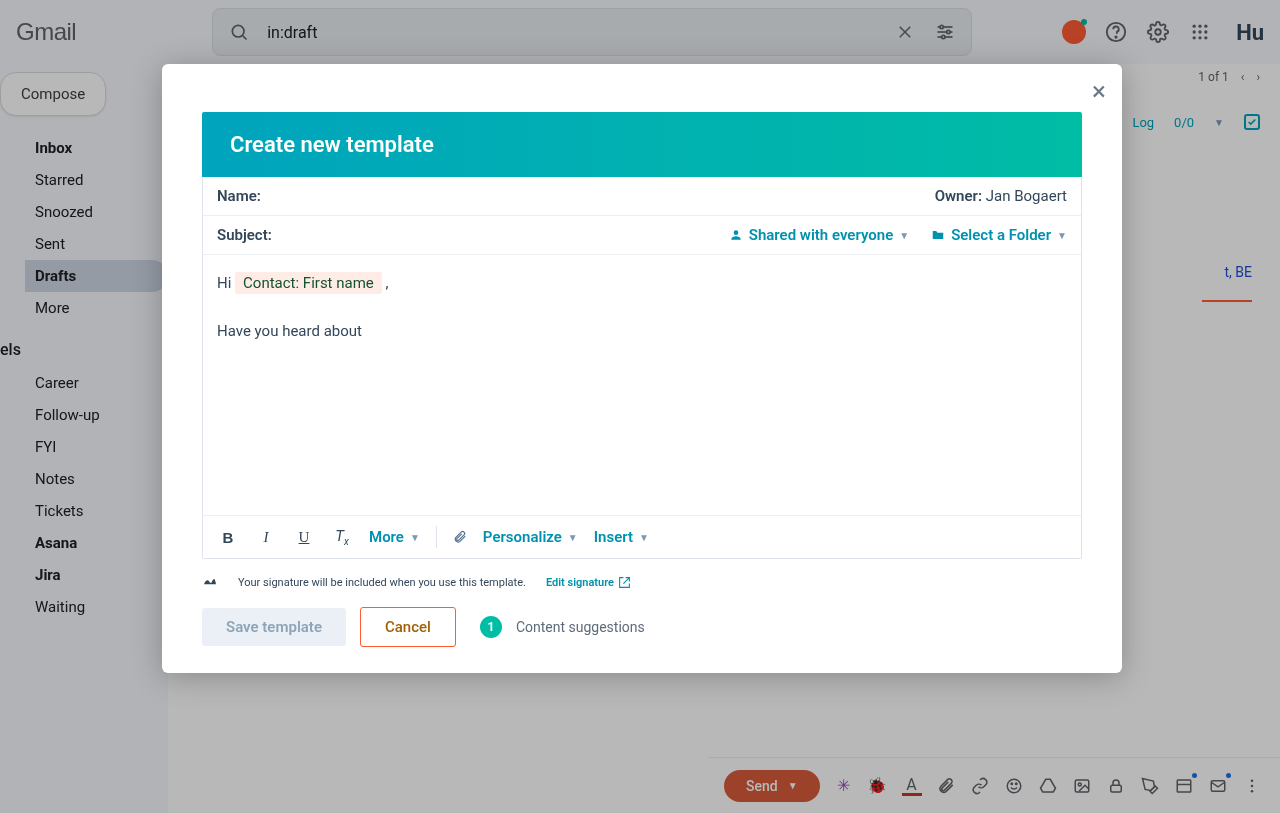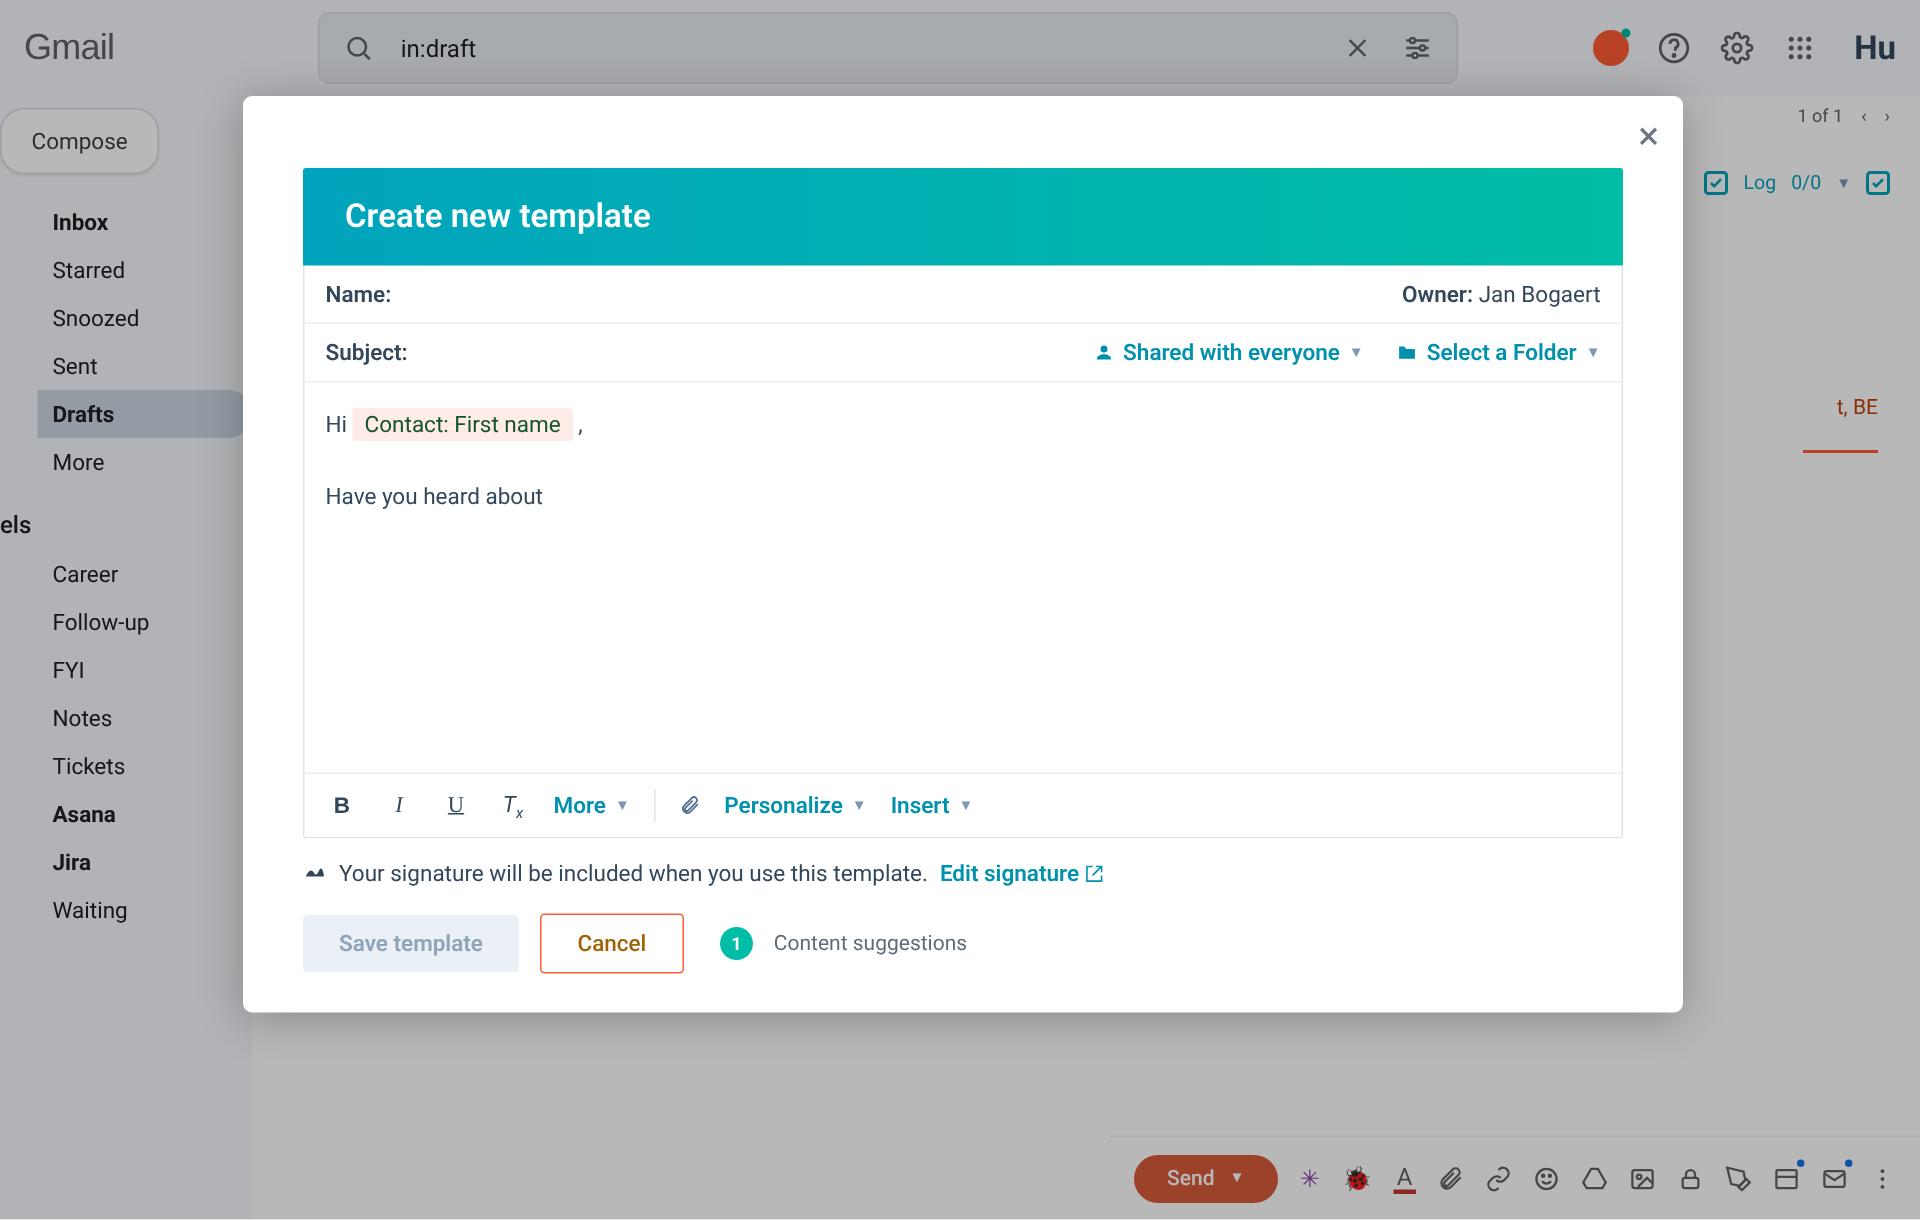--- a/index.html
+++ b/index.html
@@ -22,23 +22,23 @@
 
   .main-area { display:flex; height:calc(100% - 64px); }
   .sidebar { width:168px; padding:8px 0; }
   .compose-btn { margin:0 0 16px 0; padding:12px 20px; background:#fff; border:1px solid #dadce0; border-radius:16px; box-shadow:0 1px 2px rgba(0,0,0,.08); font-size:15px; color:#3c4043; cursor:pointer; display:inline-block; }
   .nav-item { padding:7px 0 7px 10px; font-size:15px; color:#202124; cursor:pointer; border-radius:0 16px 16px 0;margin-left:25px; }
   .nav-item.bold { font-weight:700; }
   .nav-item.drafts { background:#cdd7e4; font-weight:700; }
   .labels-hdr { font-size:16px; font-weight:500; padding:16px 0 8px 0; color:#202124; }
   .content-pane { flex:1; background:#fff; border-radius:16px 0 0 0; padding:10px 16px; position:relative; }
   .pagination-row { position:absolute; top:6px; right:20px; font-size:12px; color:#5f6368; display:flex; align-items:center; gap:12px; }
-  .log-row { position:absolute; top:50px; right:20px; display:flex; align-items:center; gap:10px; font-size:13px; color:#00a4bd; }
+  .log-row { position:absolute; top:50px; right:20px; display:flex; align-items:center; gap:20px; font-size:13px; color:#00a4bd; }
   .log-chk { width:16px; height:16px; border:2px solid #00a4bd; border-radius:3px; display:flex; align-items:center; justify-content:center; }
-  .addr-frag { position:absolute; top:200px; right:28px; font-size:14px; color:#c2410c; }
+  .addr-frag { position:absolute; top:200px; right:28px; font-size:14px; color:#1d4ed8; }
   .sep-line { position:absolute; top:236px; right:28px; width:50px; height:2px; background:#ff5c35; }
 
   
   .compose-bar { position:absolute; bottom:0; left:0; right:0; height:56px; background:#fff; display:flex; align-items:center; padding:0 16px; gap:14px; border-top:1px solid #eceff1; }
   .send-btn { background:#d95c3b; color:#fff; border:none; border-radius:18px; padding:8px 22px; font-size:14px; font-weight:500; display:flex; align-items:center; gap:10px; cursor:pointer; }
   .send-btn .caret { font-size:10px; }
   .tool-icon { width:20px; height:20px; color:#5f6368; cursor:pointer; display:flex; align-items:center; justify-content:center; position:relative; }
   .tool-icon.flower { color:#8e44ad; }
   .tool-icon.bug { color:#27ae60; }
   .tool-icon .bluedot { position:absolute; top:-3px; right:-3px; width:5px; height:5px; border-radius:50%; background:#1a73e8; }
@@ -60,21 +60,21 @@
   .editor-area { min-height:260px; padding:16px 14px; font-size:15px; color:#33475b; line-height:1.6; }
   .token { background:#ffece6; color:#14532d; padding:2px 8px; border-radius:2px; }
   .editor-toolbar { display:flex; align-items:center; gap:16px; padding:10px 14px; border-top:1px solid #eceff1; font-size:15px; }
   .fmt-btn { width:22px; text-align:center; color:#33475b; cursor:pointer; font-family: Georgia, serif; }
   .fmt-btn.bold { font-weight:800; font-family: Arial; }
   .fmt-btn.ital { font-style:italic; }
   .fmt-btn.und  { text-decoration:underline; }
   .fmt-btn.clr  { font-style:italic; position:relative; }
   .menu-link { color:#0091ae; font-weight:600; display:flex; align-items:center; gap:6px; cursor:pointer; }
   .vdiv { width:1px; height:22px; background:#dfe3eb; }
-  .sig-row { display:flex; align-items:flex-start; gap:8px; font-size:15px; color:#33475b; padding:14px 40px 0 40px; }
+  .sig-row { display:flex; align-items:flex-end; gap:20px; font-size:11px; color:#33475b; padding:14px 40px 0 40px; }
   .sig-row a { color:#0091ae; font-weight:600; text-decoration:none; display:inline-flex; align-items:center; gap:4px; }
   .actions-row { display:flex; align-items:center; gap:14px; padding:18px 40px 6px 40px; }
   .save-btn { background:#eaf0f6; color:#8ea4b8; border:none; border-radius:3px; padding:10px 24px; font-size:15px; font-weight:600; cursor:not-allowed; }
   .cancel-btn { background:#fff; color:#a16207; border:1px solid #ff5c35; border-radius:3px; padding:10px 24px; font-size:15px; font-weight:500; cursor:pointer; }
   .sugg-badge { width:22px; height:22px; border-radius:50%; background:#00bda5; color:#fff; font-size:12px; font-weight:700; display:flex; align-items:center; justify-content:center; margin-left:10px; }
   .sugg-text { color:#5f6b7a; font-size:14px; }
 
   svg { display:block; }
 </style>
 </head>
@@ -182,21 +182,21 @@
         <span style="color:#7c98b6;font-size:10px">▼</span>
         <span class="log-chk">
           <svg width="10" height="10" viewBox="0 0 24 24" stroke="#00a4bd" stroke-width="4" fill="none">
               <polyline points="4 12 9 17 20 6"></polyline>
             </svg>
         </span>
       </div>
       <div class="addr-frag">t, BE</div>
       <div class="sep-line"></div>
 
-      <div class="compose-bar" style="position:absolute;left:572px;right:0;">
+      <div class="compose-bar" style="position:absolute;left:540px;right:0;">
         <button class="send-btn">
           <span>Send</span>
           <span class="caret">▼</span>
         </button>
         <span class="tool-icon flower">✳</span>
         <span class="tool-icon bug">🐞</span>
         <span class="tool-icon" style="border-bottom:3px solid #c0392b;padding-bottom:0;">A</span>
         <span class="tool-icon">
           <svg width="18" height="18" viewBox="0 0 24 24" fill="none" stroke="#5f6368" stroke-width="2">
               <path d="M21 10.5l-9 9a5 5 0 0 1-7-7l9-9a3.5 3.5 0 0 1 5 5l-9 9a2 2 0 0 1-3-3l8-8"></path>

